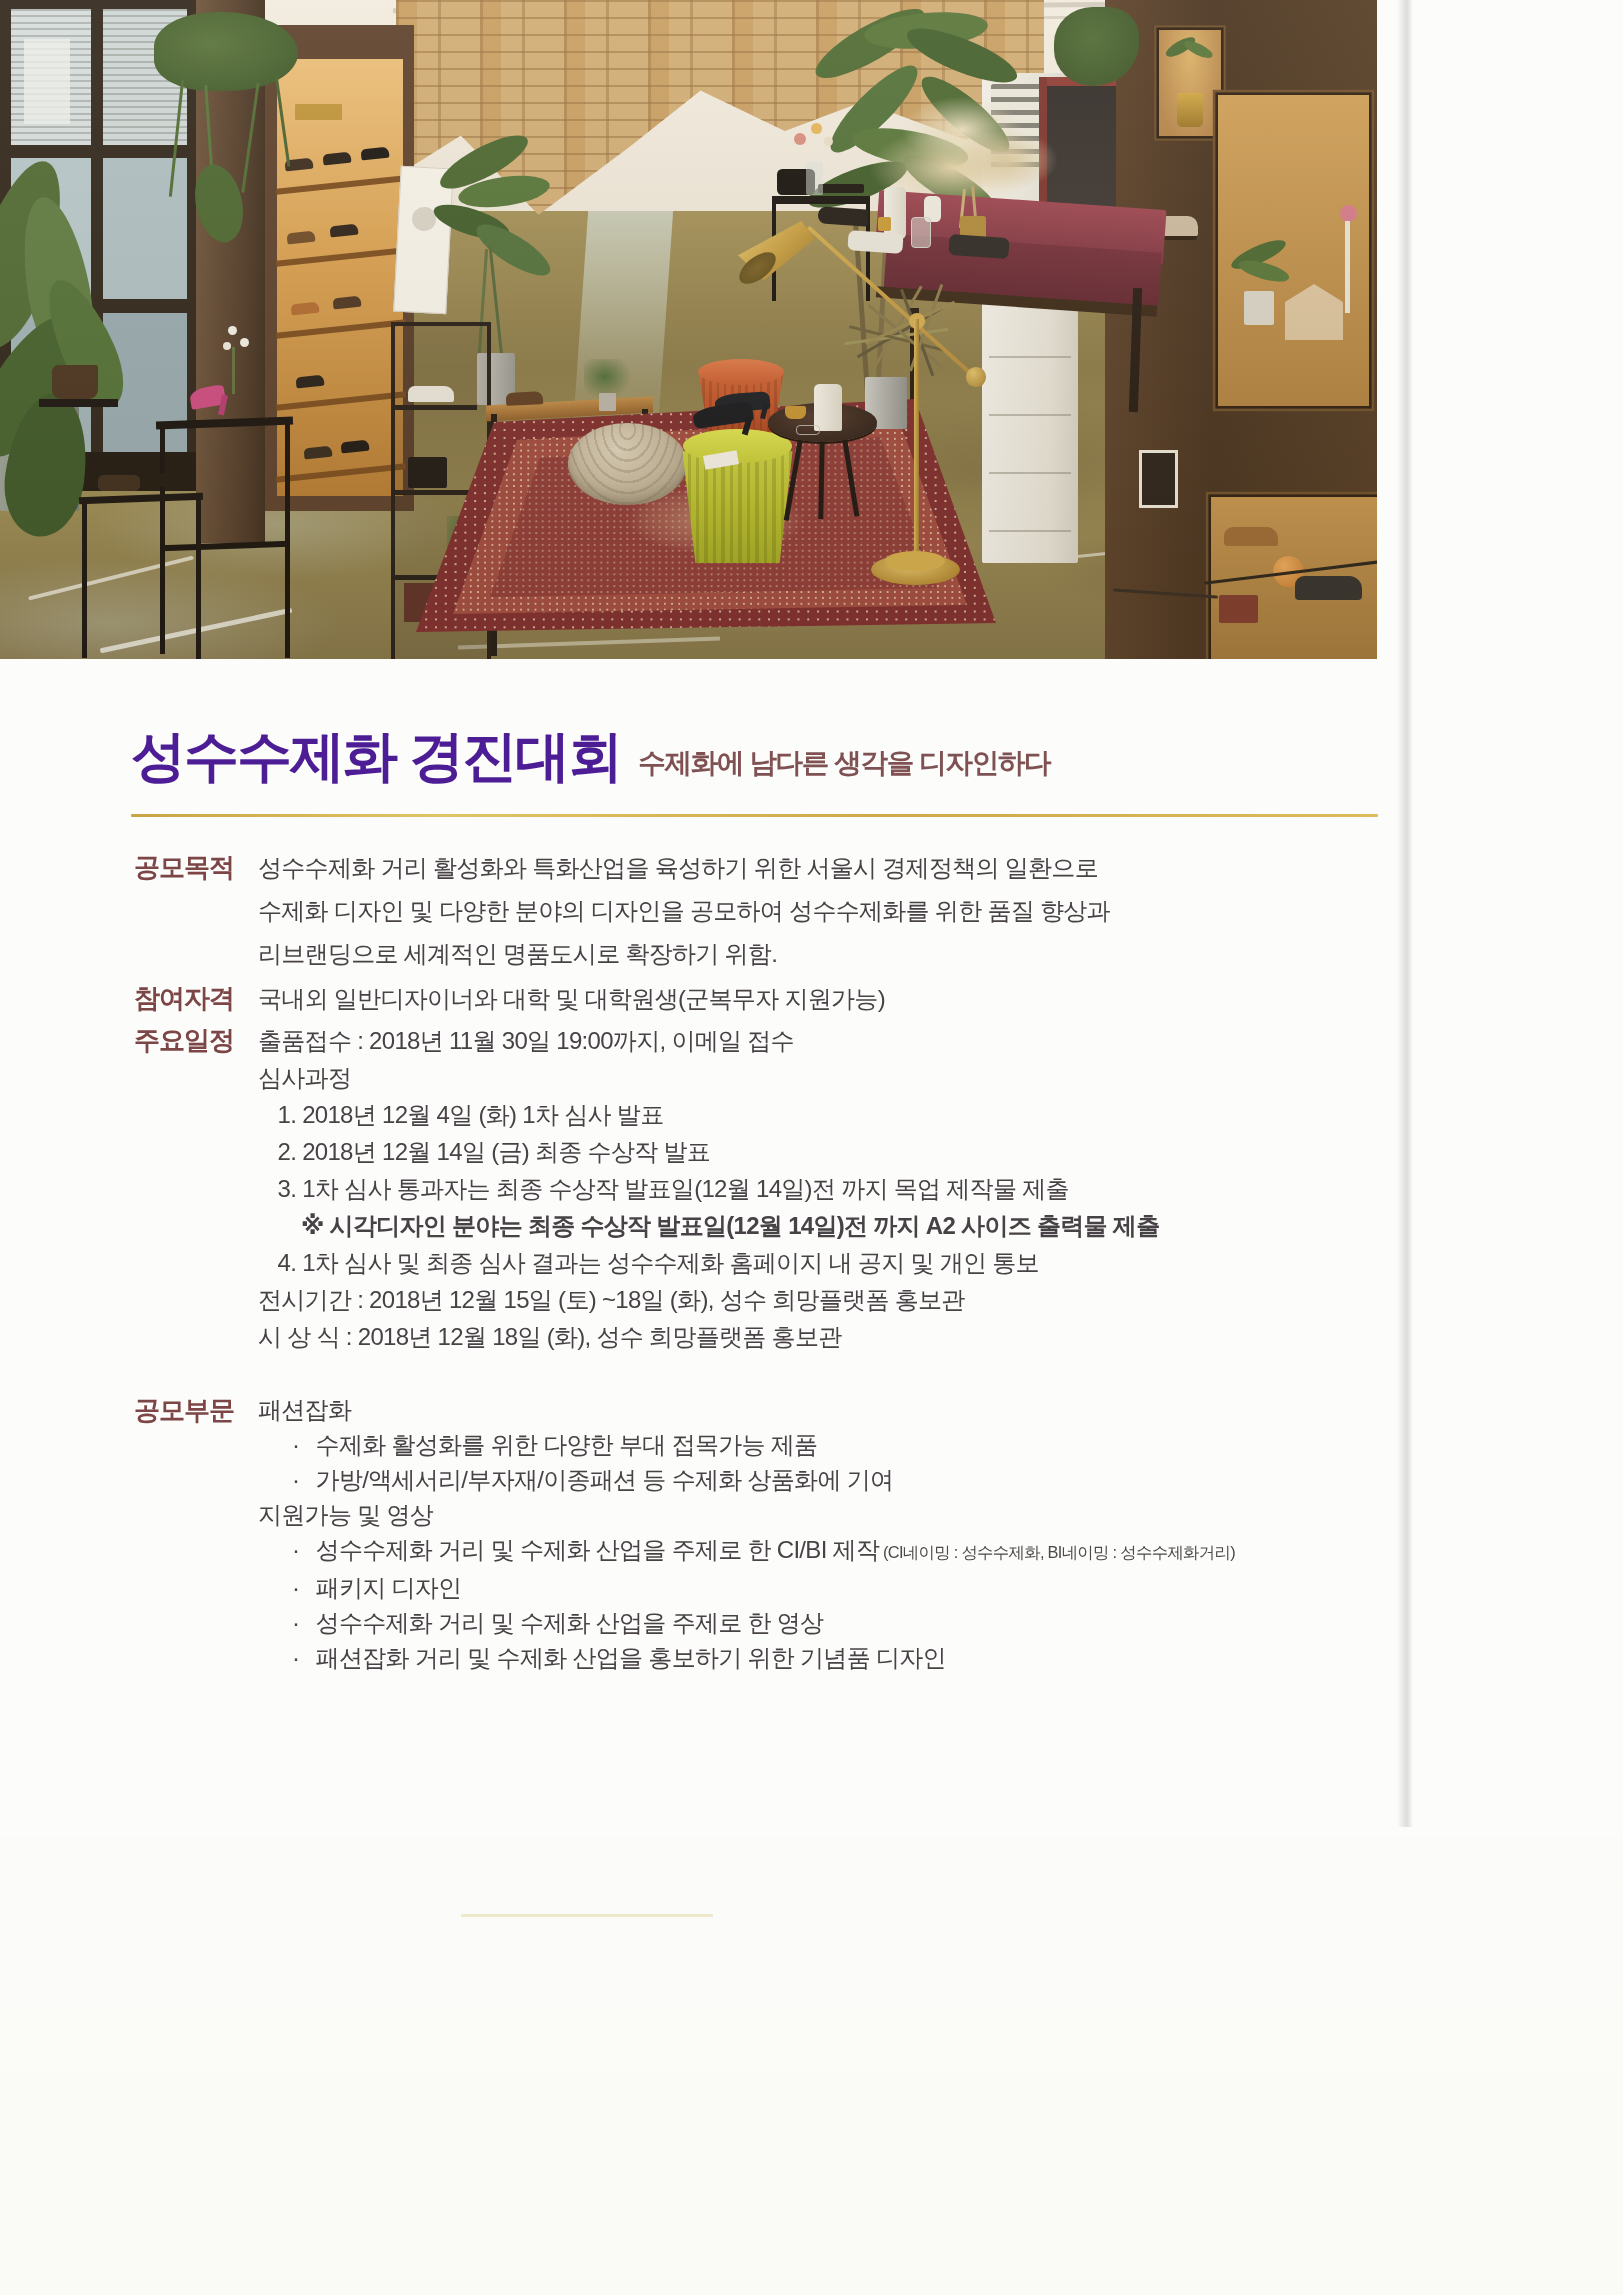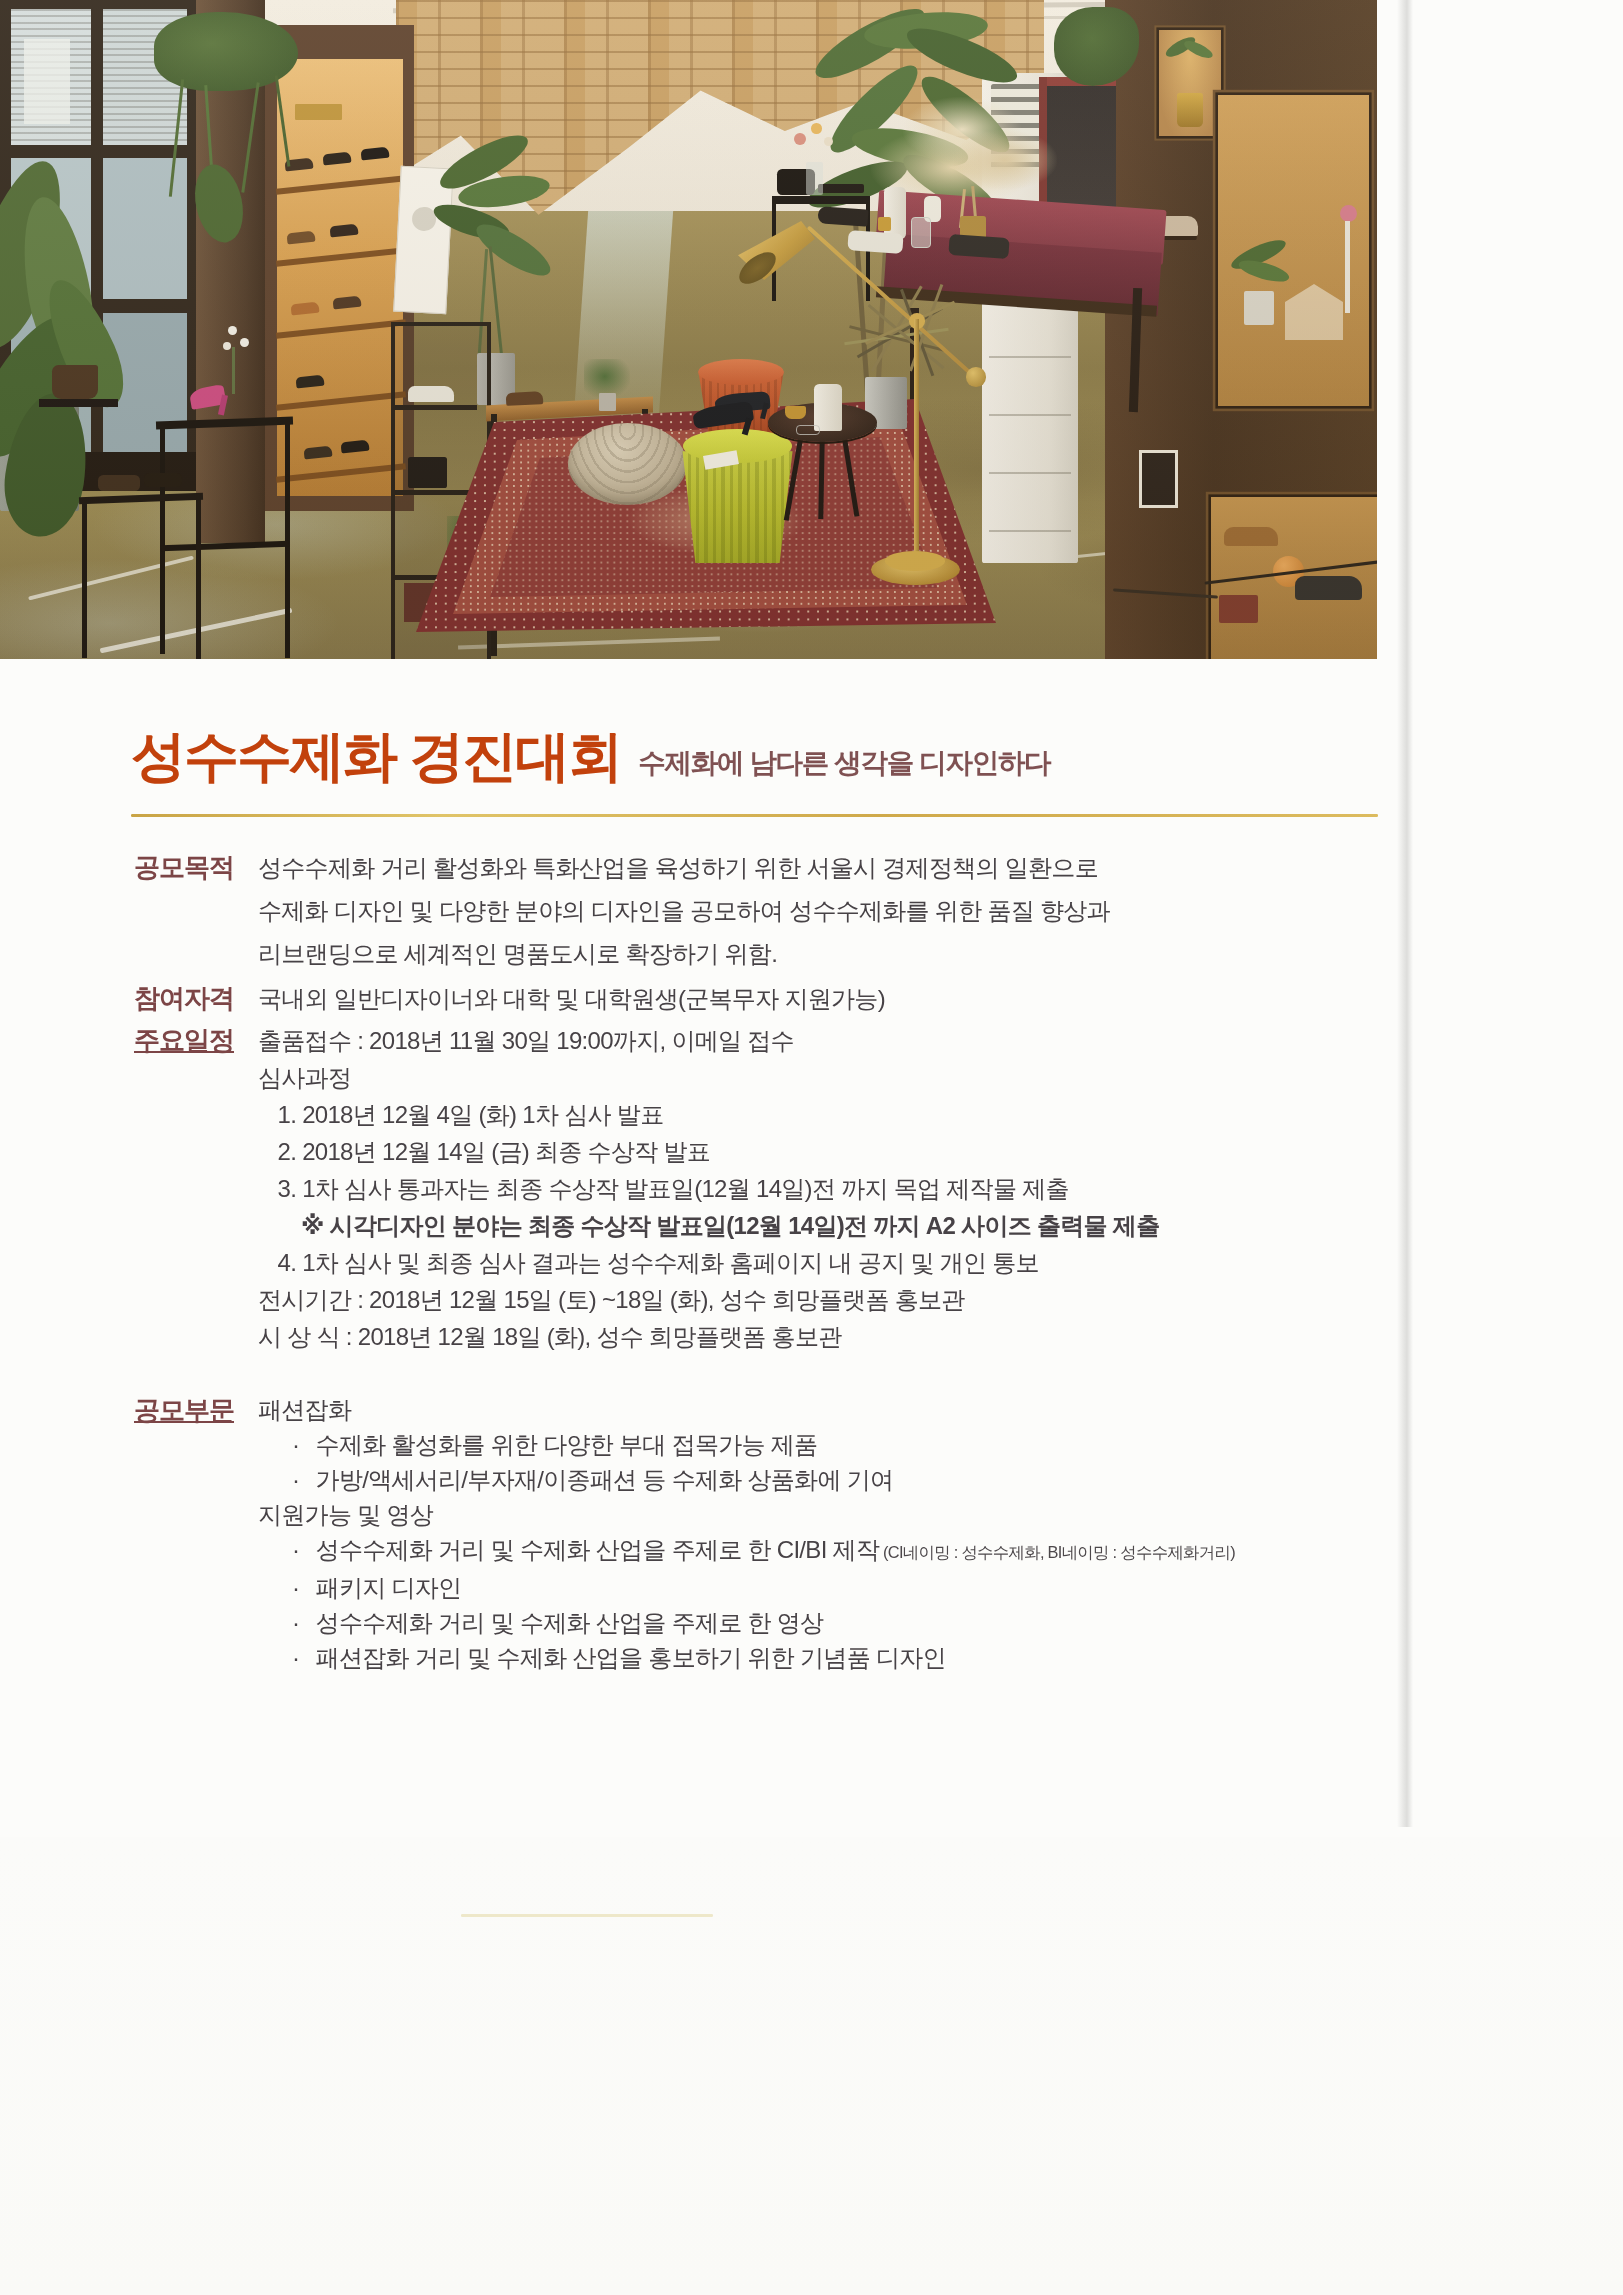--- a/index.html
+++ b/index.html
@@ -7,30 +7,30 @@
     width:1624px;height:2295px;position:relative;overflow:hidden;
     background:#fcfcfa;
     font-family:"Liberation Sans","DejaVu Sans",sans-serif;
   }
   .a{position:absolute;}
   
   .photo{position:absolute;left:0;top:0;width:1377px;height:659px;overflow:hidden;background:#e9e2d4;}
   .ph-tone{left:0;top:0;right:0;bottom:0;background:linear-gradient(180deg,rgba(242,228,204,.10),rgba(112,92,56,.10) 85%);pointer-events:none;}
   
   .title-row{position:absolute;left:131px;top:728px;display:flex;align-items:flex-end;white-space:nowrap;}
-  .title{font-size:55px;font-weight:700;color:#c2410c;letter-spacing:-2px;line-height:1.02;}
+  .title{font-size:55px;font-weight:700;color:#4c1d95;letter-spacing:-2px;line-height:1.02;}
   .subtitle{font-size:27.5px;font-weight:600;color:#7f5152;margin-left:17px;padding-bottom:3.3px;letter-spacing:-1.3px;}
   .rule{position:absolute;left:131px;top:814px;width:1247px;height:2.6px;
     background:linear-gradient(90deg,#c9a445,#e0c468 25%,#cfa94a 60%,#dcbb5e);border-radius:1.3px;}
   
   .section{position:absolute;left:134px;display:flex;align-items:flex-start;white-space:nowrap;}
   .section-label{width:124px;flex:none;font-size:26px;font-weight:700;color:#7c4546;letter-spacing:-1px;}
   .section-body{font-size:24px;color:#474246;letter-spacing:-0.7px;font-weight:500;}
   .section-para .section-label{line-height:43px;}
-  .section-list .section-label{line-height:37px;text-decoration:underline;}
+  .section-list .section-label{line-height:37px;}
   .section-body.para .line{line-height:43px;}
   .section-body.list .line{line-height:37px;}
   .section-0{top:846px;}
   .section-1{top:977px;}
   .section-2{top:1022px;}
   .section-3{top:1392px;}
   .section-3 .section-body.list .line{line-height:35px;}
   .line.num{padding-left:19.6px;}
   .line.note{padding-left:43px;font-weight:bold;}
   .line.bullet{padding-left:34px;}

